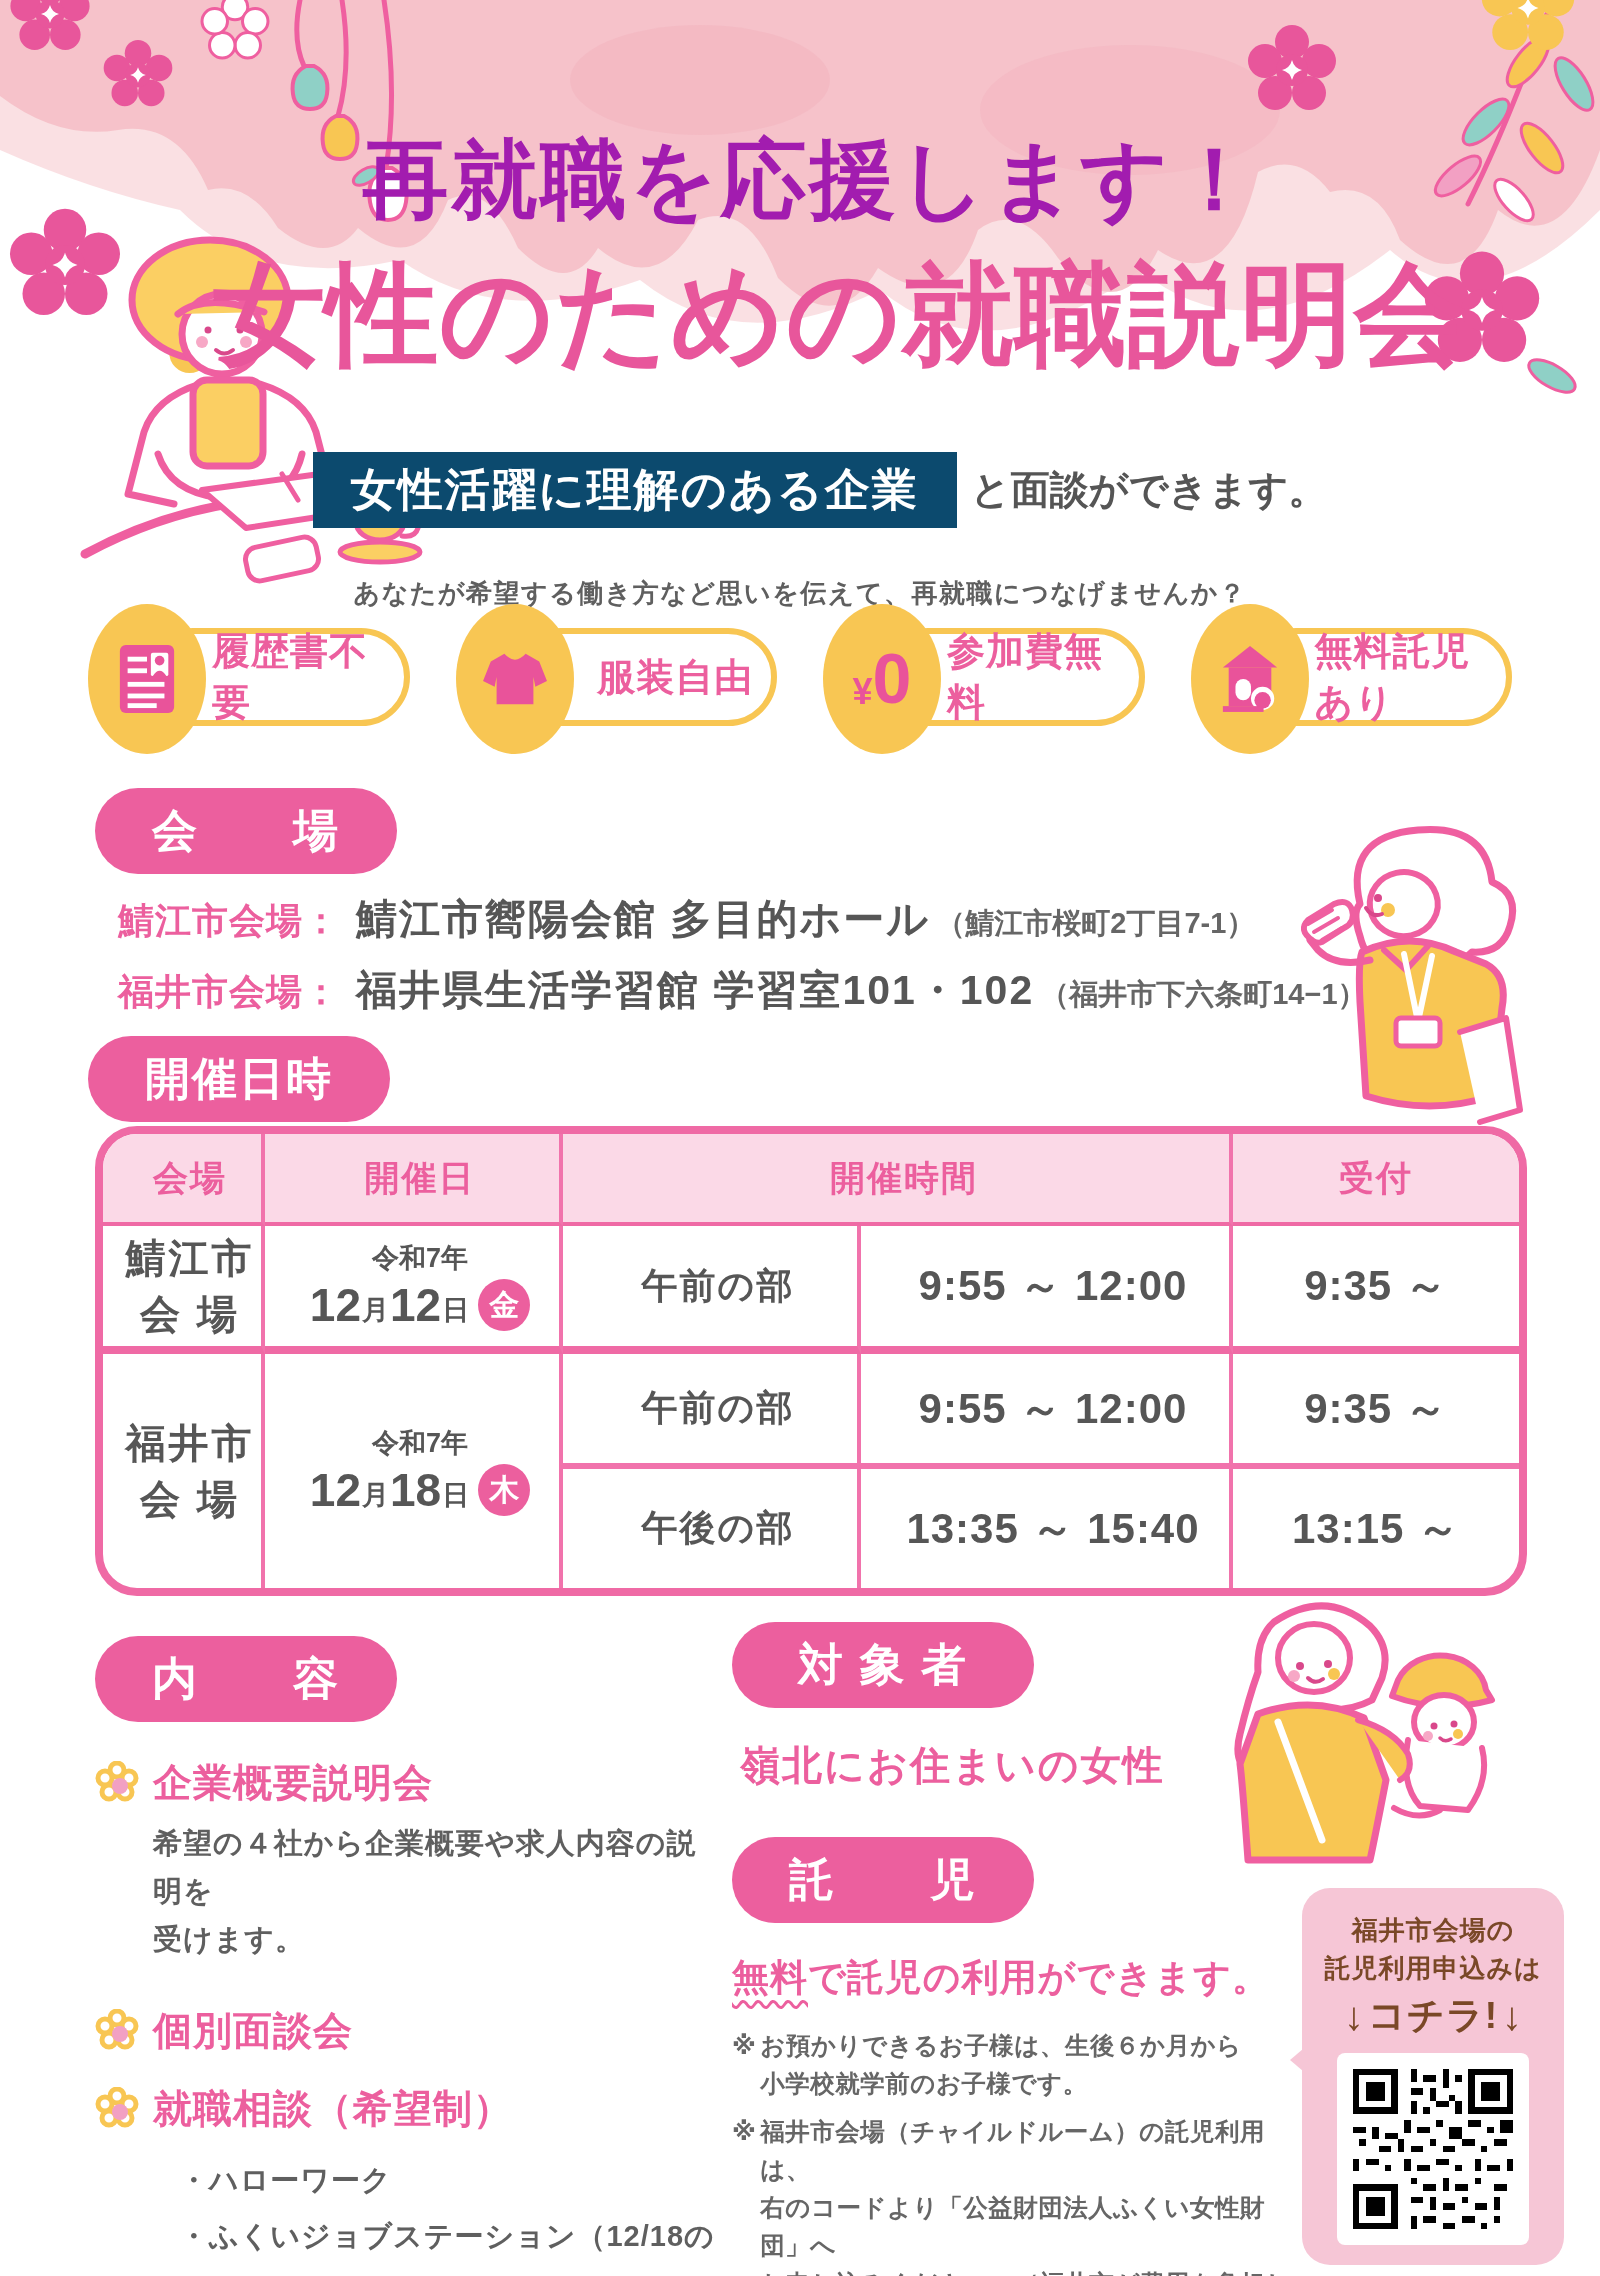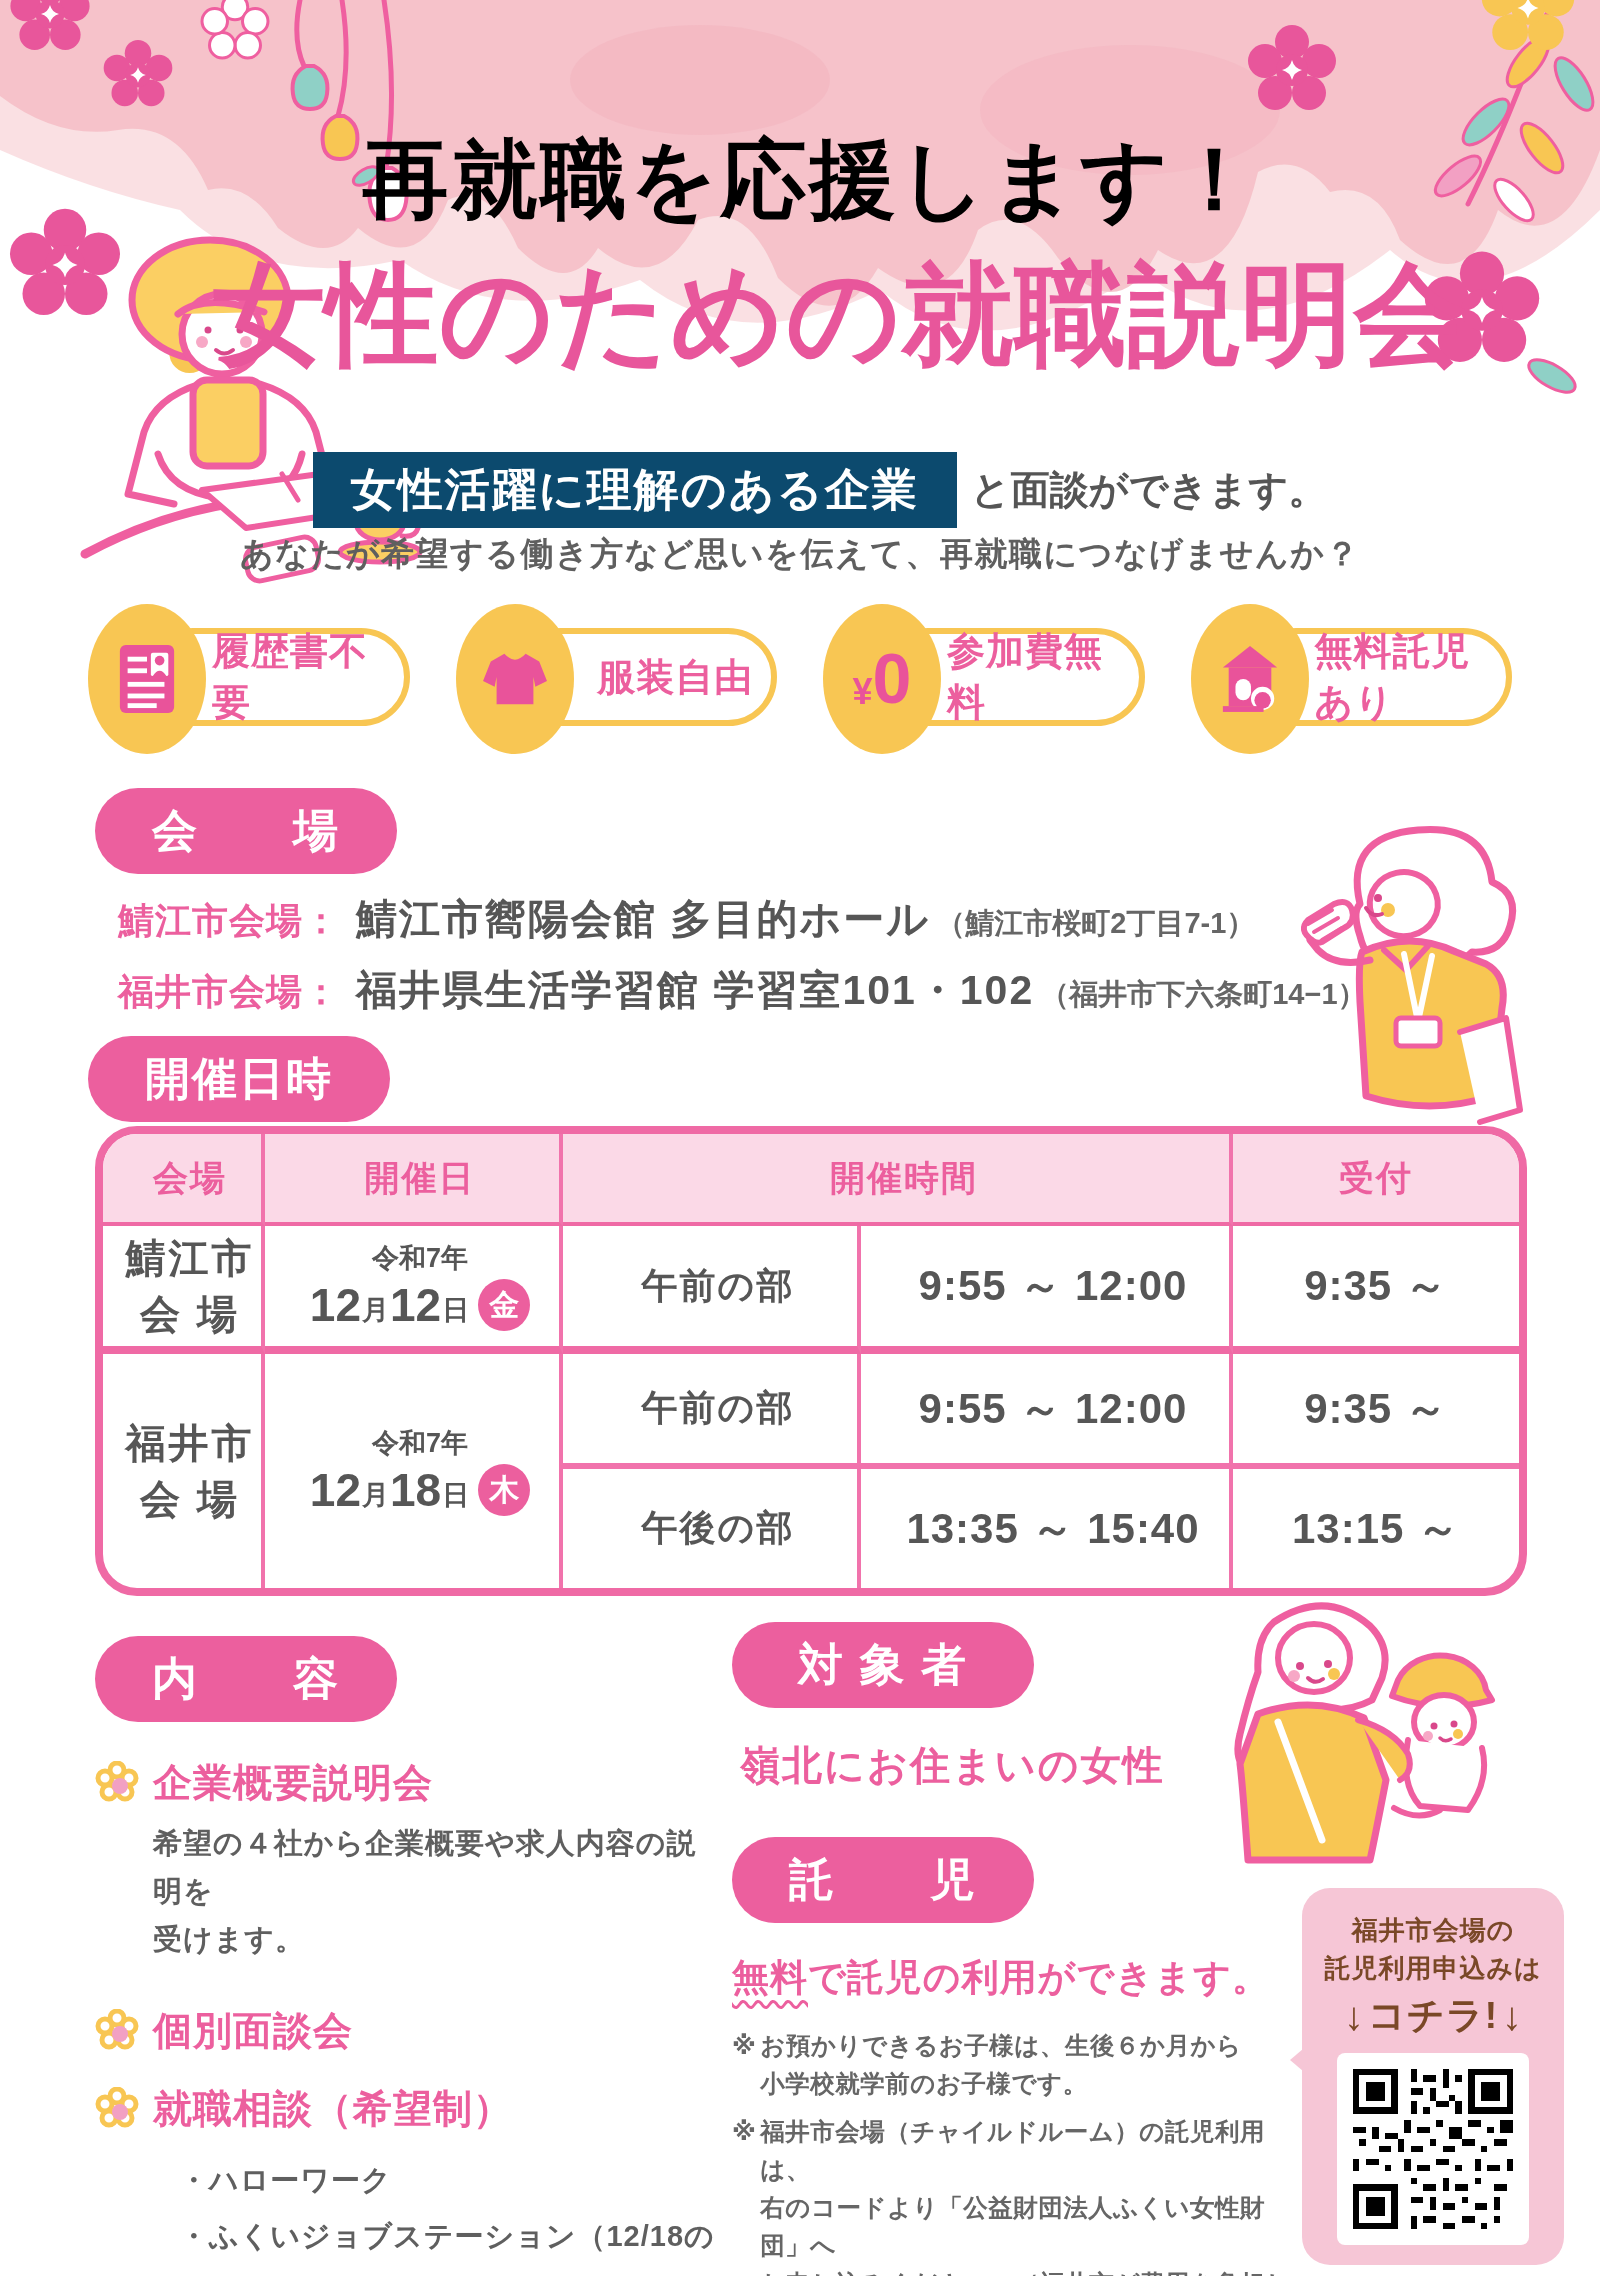--- a/index.html
+++ b/index.html
@@ -8,34 +8,34 @@
     font-family:"Liberation Sans","DejaVu Sans",sans-serif;
   }
   .preline{white-space:pre-line;}
   
   .watercolor{position:absolute;top:0;left:0;}
   .flowers-left{position:absolute;top:0;left:0;}
   .flowers-right{position:absolute;top:0;left:1230px;}
   
   .catchphrase{
     position:absolute;top:122px;left:0;width:100%;text-align:center;
-    font-size:86px;font-weight:bold;color:#000000;letter-spacing:3px;padding-left:23px;box-sizing:border-box;
+    font-size:86px;font-weight:bold;color:#a21caf;letter-spacing:3px;padding-left:23px;box-sizing:border-box;
   }
   .main-title{
     position:absolute;top:240px;left:0;width:100%;text-align:center;
     font-size:112px;font-weight:bold;color:#e8569b;letter-spacing:1px;padding-left:80px;box-sizing:border-box;
   }
   .highlight-row{
     position:absolute;top:452px;left:0;width:100%;display:flex;justify-content:center;align-items:center;gap:14px;padding-left:40px;box-sizing:border-box;
   }
   .highlight-box{background:#0c4a6e;color:#fff;font-size:45px;font-weight:bold;padding:8px 38px;letter-spacing:2px;}
   .highlight-suffix{color:#555;font-size:39px;font-weight:bold;}
   .lead{
-    position:absolute;top:532px;left:0;width:100%;text-align:center;
-    font-size:33px;font-weight:bold;color:#5f5f5f;letter-spacing:1.5px;
+    position:absolute;top:576px;left:0;width:100%;text-align:center;
+    font-size:26px;font-weight:bold;color:#5f5f5f;letter-spacing:1.5px;
   }
   
   .badges{position:absolute;top:604px;left:88px;width:1424px;display:flex;gap:46px;}
   .badge{flex:1;position:relative;height:150px;}
   .badge-pill{
     position:absolute;left:56px;right:0;top:24px;height:98px;background:#fff;
     border:6px solid #f8c653;border-radius:60px;display:flex;align-items:center;justify-content:center;
     padding-left:62px;box-sizing:border-box;font-size:38px;font-weight:bold;color:#ec5f9e;letter-spacing:1px;
   }
   .badge-oval{

